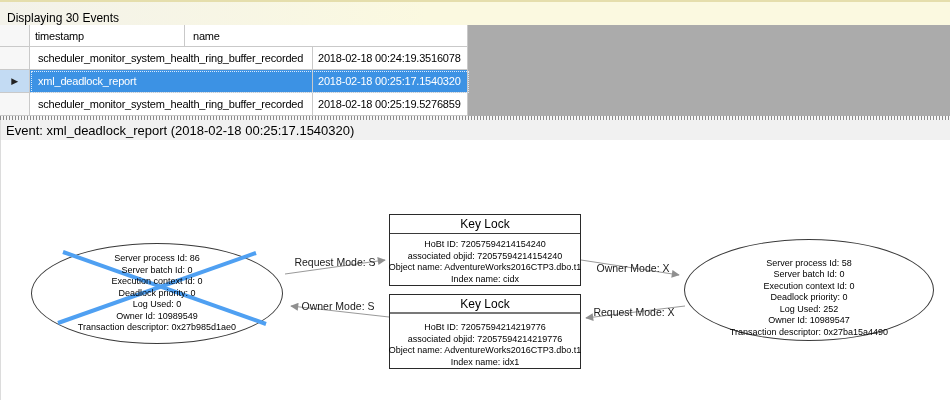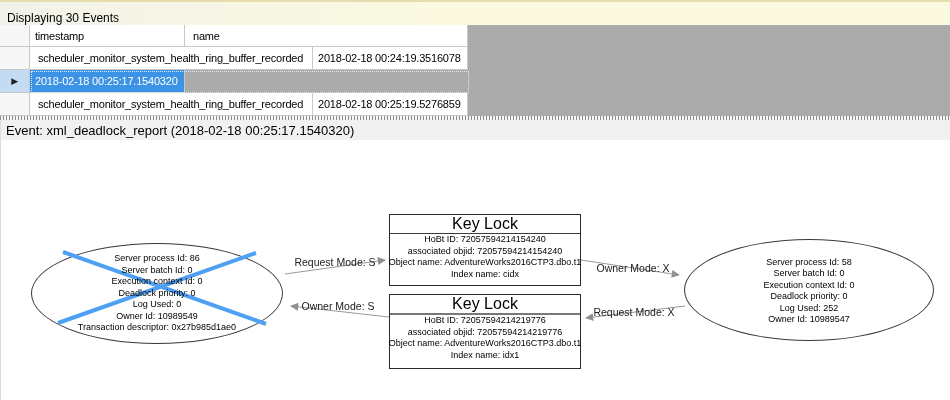--- a/index.html
+++ b/index.html
@@ -73,25 +73,25 @@
   .ellipse { border: 1px solid #3A3A3A; border-radius: 50%; }
   .overlay { position: absolute; left: 0; top: 0; z-index: 2; pointer-events: none; }
   .txt { position: absolute; z-index: 3; }
   .node-text {
     display: flex; flex-direction: column; align-items: center; justify-content: center;
     font-size: 9px; line-height: 11.5px; text-align: center; white-space: nowrap;
   }
   .keylock { border: 1px solid #2A2A2A; display: flex; flex-direction: column; }
   .keylock .kl-title {
     flex: 0 0 19px; display: flex; align-items: center; justify-content: center;
-    font-size: 16px; border-bottom: 1px solid #3a3a3a;
+    font-size: 12px; border-bottom: 1px solid #3a3a3a;
   }
   .keylock.thick .kl-title { border-bottom: 2px solid #787878; }
   .keylock .kl-body {
-    flex: 1 1 auto; display: flex; flex-direction: column; align-items: center; justify-content: flex-start;
+    flex: 1 1 auto; display: flex; flex-direction: column; align-items: center; justify-content: flex-end;
     font-size: 9px; line-height: 11.5px; text-align: center; white-space: nowrap;
   }
   .edge-label {
     font-size: 10.5px; color: #1a1a1a; white-space: nowrap;
     transform: translate(-50%, -50%);
   }
 </style>
 </head>
 <body>
 
@@ -111,20 +111,21 @@
     <div class="grid-row">
       <div class="cell sel"></div>
       <div class="cell name">scheduler_monitor_system_health_ring_buffer_recorded</div>
       <div class="cell ts">2018-02-18 00:24:19.3516078</div>
       <div class="cell fill"></div>
     </div>
     <div class="grid-row selected">
       <div class="cell sel">
         <span class="sel-glyph">▶</span>
       </div>
+      <div class="cell name">xml_deadlock_report</div>
       <div class="cell ts">2018-02-18 00:25:17.1540320</div>
       <div class="cell fill"></div>
     </div>
     <div class="grid-row">
       <div class="cell sel"></div>
       <div class="cell name">scheduler_monitor_system_health_ring_buffer_recorded</div>
       <div class="cell ts">2018-02-18 00:25:19.5276859</div>
       <div class="cell fill"></div>
     </div>
   </div>
@@ -182,27 +183,28 @@
     <div class="txt node-text" style="left:30px; top:103px; width:252px; height:101px;">
       <div>Server process Id: 86</div>
       <div>Server batch Id: 0</div>
       <div>Execution context Id: 0</div>
       <div>Deadlock priority: 0</div>
       <div>Log Used: 0</div>
       <div>Owner Id: 10989549</div>
       <div>Transaction descriptor: 0x27b985d1ae0</div>
     </div>
 
-    <div class="txt node-text" style="left:683px; top:100px; width:250px; height:102px;">
+    <div class="txt node-text" style="left:683px; top:107px; width:250px; height:102px;">
       <div>Server process Id: 58</div>
       <div>Server batch Id: 0</div>
       <div>Execution context Id: 0</div>
       <div>Deadlock priority: 0</div>
       <div>Log Used: 252</div>
       <div>Owner Id: 10989547</div>
+      <div>Transaction descriptor: 0x27ba15a4490</div>
     </div>
 
     <div class="txt edge-label" style="left:334px; top:122px;">Request Mode: S</div>
     <div class="txt edge-label" style="left:337px; top:166px;">Owner Mode: S</div>
     <div class="txt edge-label" style="left:632px; top:128px;">Owner Mode: X</div>
     <div class="txt edge-label" style="left:633px; top:172px;">Request Mode: X</div>
 
   </div>
 </div>
 

